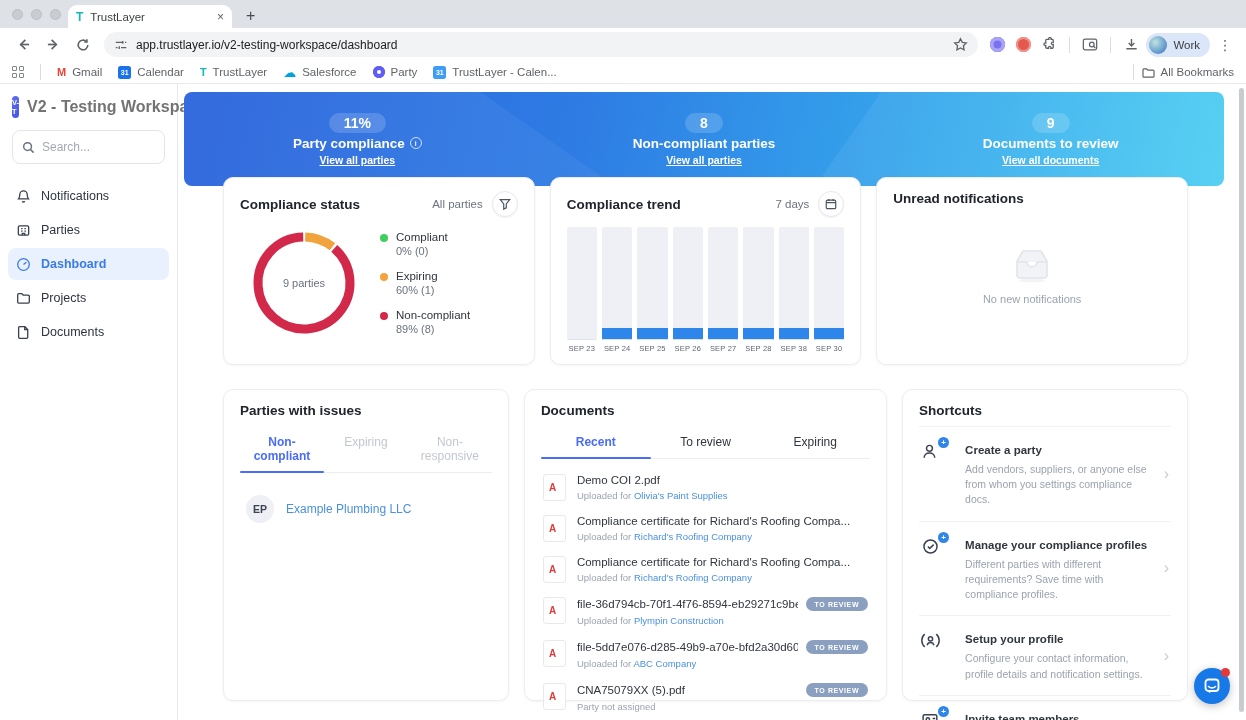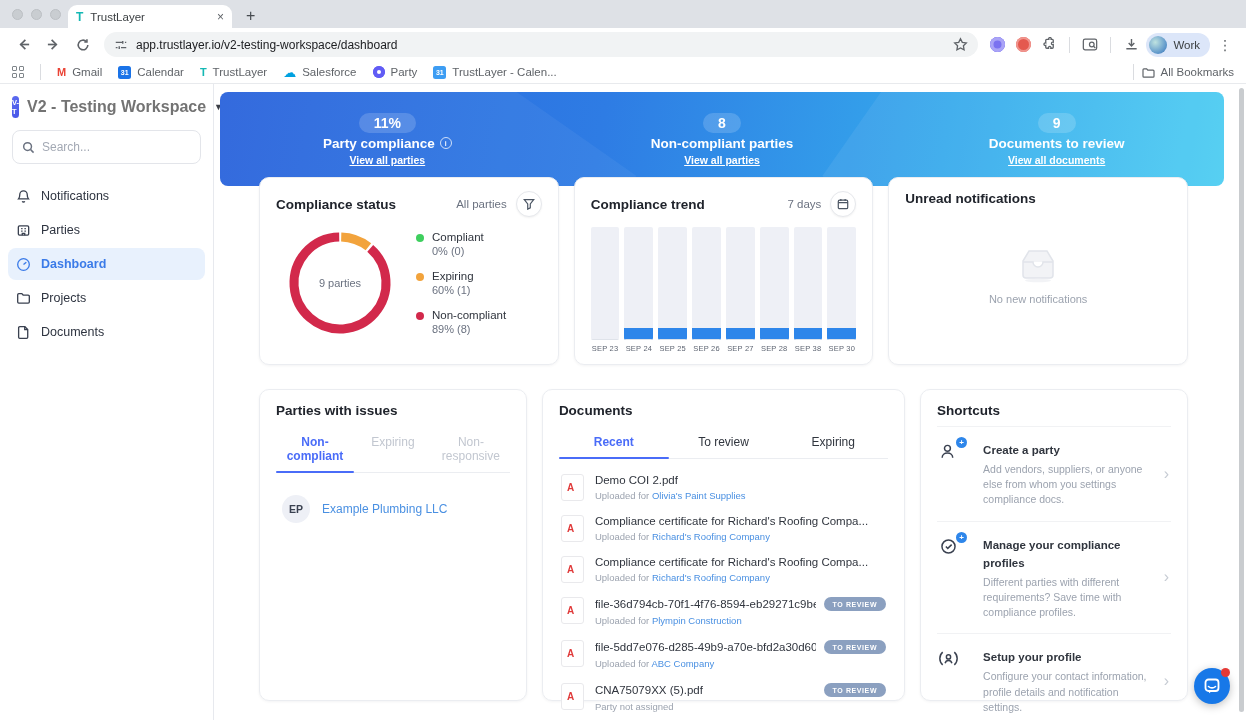--- a/index.html
+++ b/index.html
@@ -37,21 +37,21 @@
   .cal-sq { width:13px; height:13px; background:#1a73e8; border-radius:2.5px; color:#fff; font-size:7px; font-weight:700; display:flex; align-items:center; justify-content:center; }
   .cal-sq.alt { background:#3d9df3; }
   .apps-grid { width:12px; height:12px; display:grid; grid-template-columns:1fr 1fr; gap:2px; }
   .apps-grid i { background:transparent; border:1.5px solid #80868b; border-radius:1px; }
   .loom-ic { width:12px; height:12px; border-radius:50%; background:#615cf5; box-shadow:inset 0 0 0 2px #fff0, inset 0 0 0 5px #615cf5; position:relative; }
   .loom-ic::after { content:""; position:absolute; inset:4px; background:#fff; border-radius:50%; }
   .bm-right { margin-left:auto; display:flex; align-items:center; gap:8px; }
 
   
   .app { display:flex; height:636px; background:#fff; }
-  .sidebar { width:214px; border-right:1px solid #e7e9ee; padding-top:10px; flex-shrink:0; }
+  .sidebar { width:178px; border-right:1px solid #e7e9ee; padding-top:10px; flex-shrink:0; }
   .workspace { display:flex; align-items:center; gap:8px; margin:2px 12px 12px 12px; }
   .ws-badge { width:22px; height:22px; border-radius:6px; background:linear-gradient(135deg,#5d6cf0,#4656e8); color:#fff; font-size:7.5px; font-weight:700; display:flex; align-items:center; justify-content:center; }
   .ws-name { font-size:16px; font-weight:700; color:#737373; flex:1; white-space:nowrap; }
   .ws-caret { color:#3b3f46; font-size:9px; }
   .search-box { margin:0 12px; height:30px; border:1px solid #e3e5ea; border-radius:8px; display:flex; align-items:center; gap:7px; padding:16px 9px; color:#9aa1ad; }
   .search-box .s-ph { font-size:12px; color:#a3a9b4; }
   .nav { margin-top:16px; display:flex; flex-direction:column; gap:2px; padding:0 8px; }
   .nav-item { display:flex; align-items:center; gap:10px; height:32px; padding:0 8px; border-radius:8px; color:#2e3440; font-size:12.5px; }
   .nav-item svg { color:#3a4150; }
   .nav-item.active { background:#e8f1fd; color:#3b7be8; font-weight:600; }

